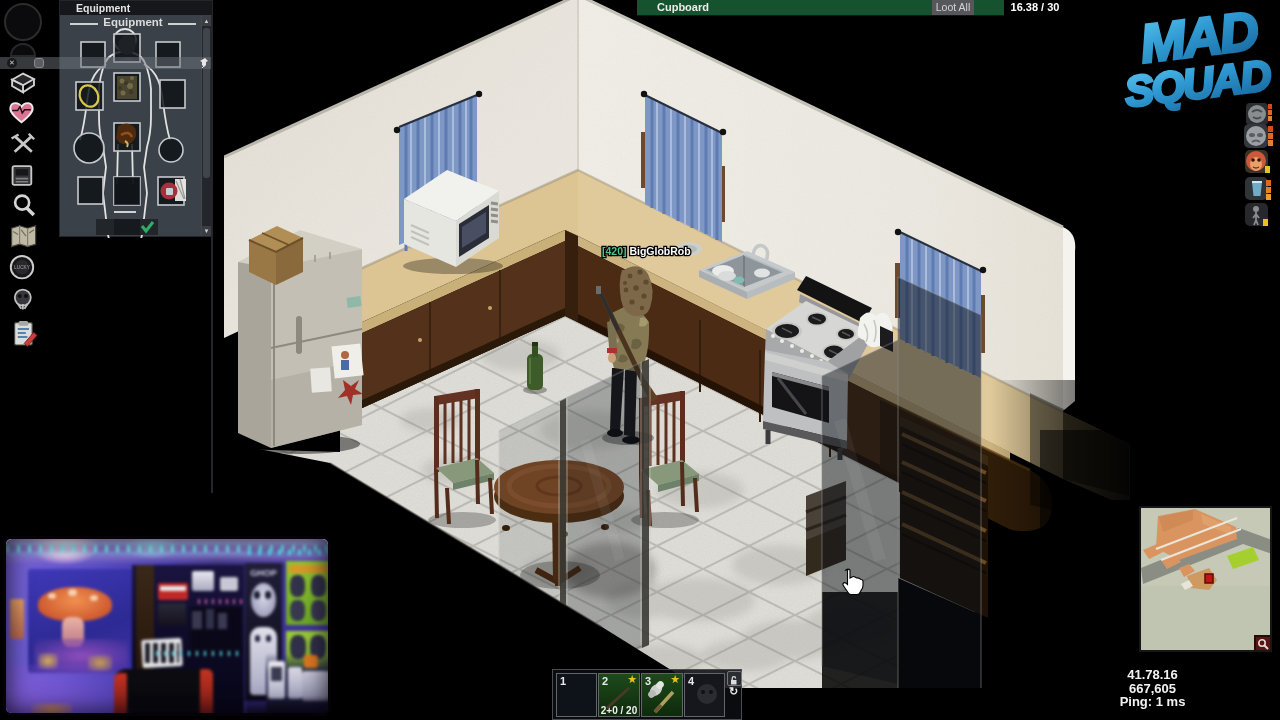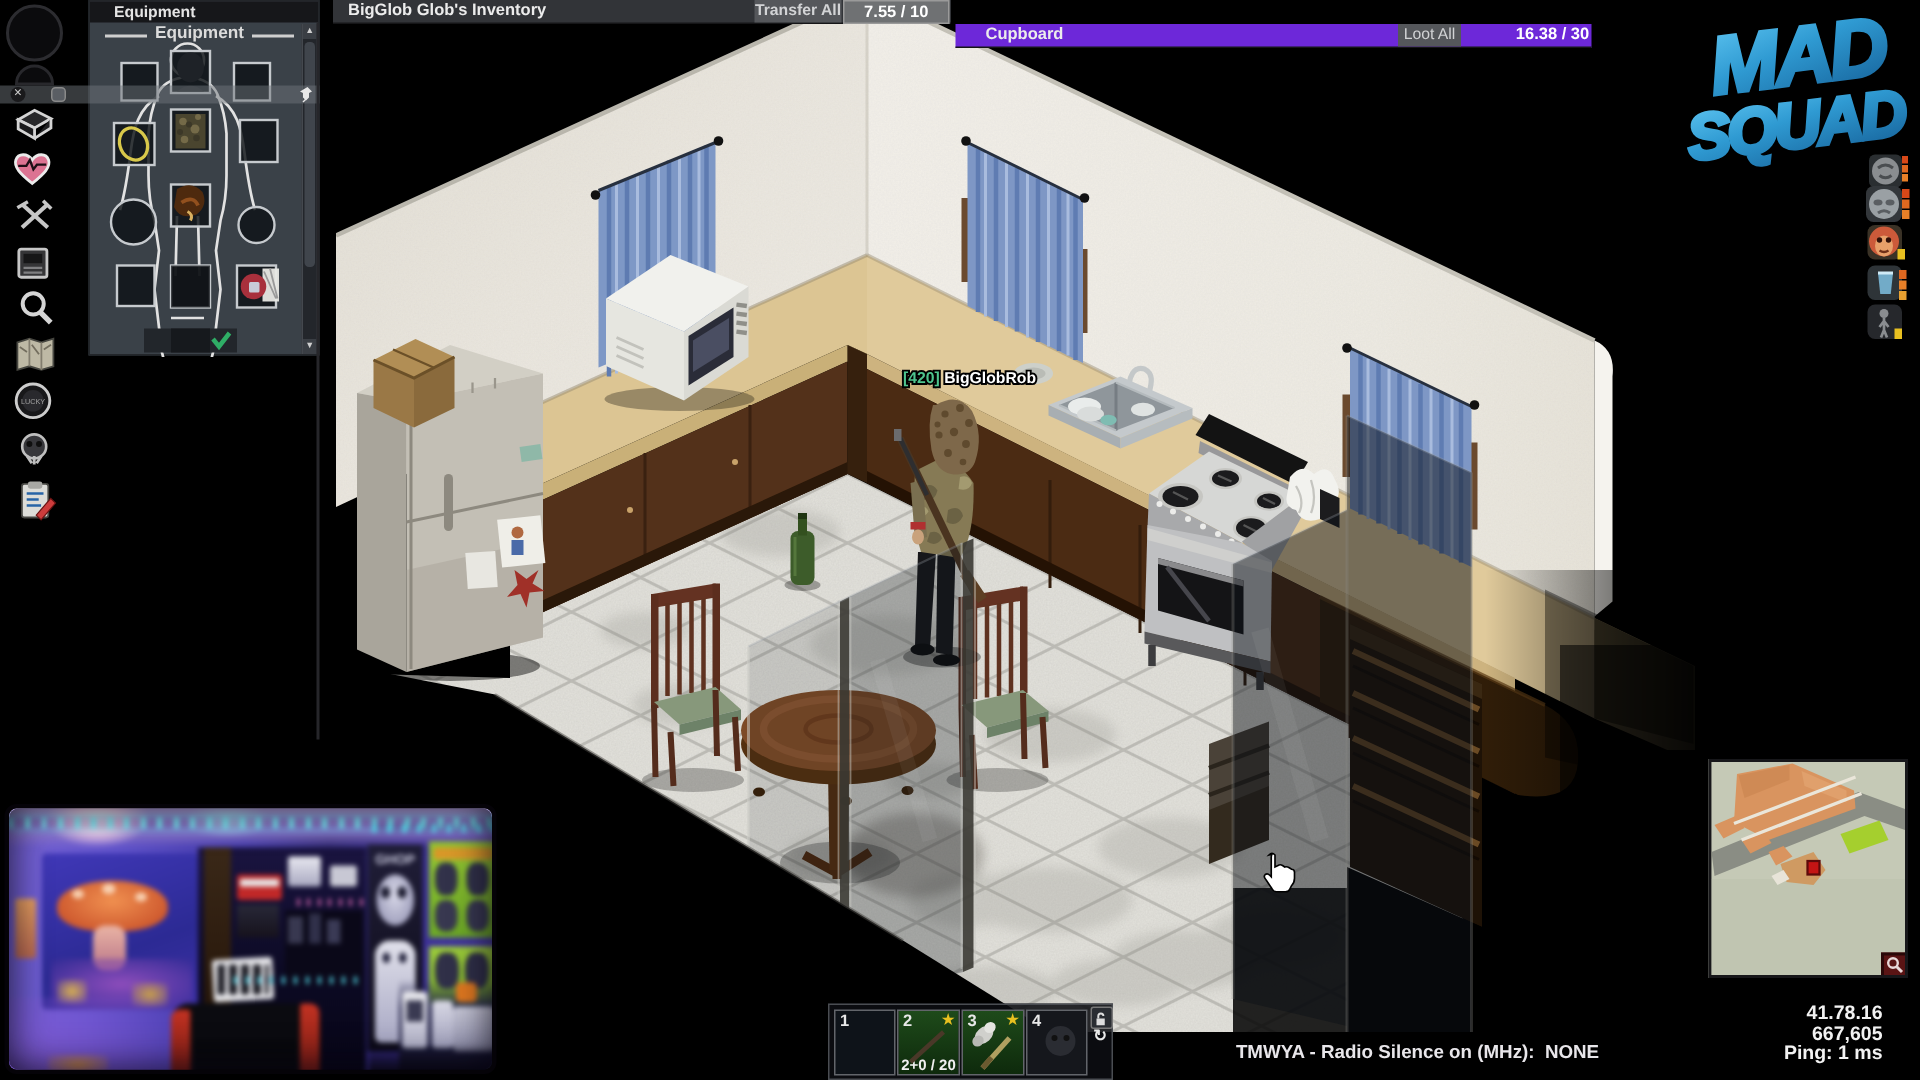--- a/index.html
+++ b/index.html
@@ -406,26 +406,21 @@
 <polygon points="228,443 330,463 602,627 700,688 700,700 228,700" fill="#000"></polygon>
 <path d="M330,463 L602,627" stroke="#4a4844" stroke-width="2" opacity="0.5"></path>
 <rect x="0" y="688" width="1280" height="32" fill="#000"></rect>
 <rect x="0" y="0" width="224" height="720" fill="#000"></rect>
 
 <g transform="translate(840,568)">
 <path d="M6,2 q2,-2 4,0 l0,8 l2,-1 q1.5,-1 3,0 l1.5,1 q1.5,-0.5 3,0.5 l1.5,1 q2,0 2,2 l0,4 q0,3 -2,5 l-1,2 q-0.5,2 -3,2 l-6,0 q-2,0 -3,-2 l-4,-6 q-2,-2 -0.5,-3.5 q1.5,-1 3,0.5 l1,1 l0,-13 q0,-1 0.5,-2 Z" fill="#fff" stroke="#000" stroke-width="1.1"></path>
 </g>
 </svg>
 
-<div class="abs" style="left:222px;top:0;width:412px;height:15px;background:#323438;border-bottom:1px solid #151517;">
-  <div class="abs" style="left:10px;top:1px;font-size:11px;font-weight:bold;color:#ececec;">BigGlob Glob's Inventory</div>
-  <div class="abs" style="left:281px;top:0;width:58px;height:15px;background:#55575b;color:#d2d3d5;font-size:10.5px;font-weight:bold;text-align:center;line-height:15px;">Transfer All</div>
-  <div class="abs" style="left:340px;top:0;width:71px;height:16px;background:#6f7173;border:1px solid #9a9a9a;box-sizing:border-box;color:#fff;font-size:11px;font-weight:bold;text-align:center;line-height:14px;">7.55 / 10</div>
-</div>
-<div class="abs" style="left:637px;top:16px;width:424px;height:15px;background:#6d28d9;border-bottom:1px solid #151517;">
+<div class="abs" style="left:637px;top:0;width:367px;height:15px;background:#14532d;border-bottom:1px solid #151517;">
   <div class="abs" style="left:20px;top:1px;font-size:11px;font-weight:bold;color:#ececec;">Cupboard</div>
   <div class="abs" style="left:295px;top:0;width:42px;height:15px;background:#55575b;color:#d2d3d5;font-size:10.5px;font-weight:normal;text-align:center;line-height:15px;">Loot All</div>
   <div class="abs" style="left:368px;top:1px;width:60px;font-size:11px;font-weight:bold;color:#fff;text-align:center;">16.38 / 30</div>
 </div>
 
 <div class="abs" style="left:59px;top:0;width:154px;height:237px;background:#3a4148;border:1px solid #23262a;box-sizing:border-box;">
  <div class="abs" style="left:0;top:0;width:100%;height:14px;background:#16171a;">
    <span style="position:absolute;left:16px;top:1px;font-size:10.5px;font-weight:bold;color:#e4e4e4;">Equipment</span>
  </div>
  <div class="abs" style="left:0;top:15px;width:146px;text-align:center;font-size:11.5px;font-weight:bold;color:#dcdcdc;">Equipment</div>
@@ -740,17 +735,16 @@
   <polygon points="40,76 48,72 52,78 44,82" fill="#e8e4d8"></polygon>
   <rect x="64" y="66" width="8" height="9" fill="#c41414" stroke="#5e0a0a" stroke-width="1.5"></rect>
  </svg>
  <div class="abs" style="right:-2px;bottom:-2px;width:18px;height:17px;background:#5a1414;border:2px solid #2a0808;box-sizing:border-box;">
   <svg width="14" height="13">
           <circle cx="6" cy="5" r="3.2" stroke="#e8d8d8" stroke-width="1.6" fill="none"></circle>
           <path d="M8.5,7.5 L12,11" stroke="#e8d8d8" stroke-width="2"></path>
         </svg>
  </div>
 </div>
-<div class="abs" style="left:1050px;top:668px;width:205px;text-align:right;color:#f2f2f2;font-size:13px;font-weight:bold;line-height:13.5px;">41.78.16<br>667,605<br>Ping: 1 ms</div>
-
-<div class="abs" style="left:780px;top:694px;width:330px;text-align:center;color:#e8e6ea;font-size:12.5px;font-weight:bold;">TMWYA - Radio Silence on (MHz):&nbsp;&nbsp;NONE</div>
+<div class="abs" style="left:1050px;top:668px;width:205px;text-align:center;color:#f2f2f2;font-size:13px;font-weight:bold;line-height:13.5px;">41.78.16<br>667,605<br>Ping: 1 ms</div>
+
 
 </div>
 
 </body></html>

